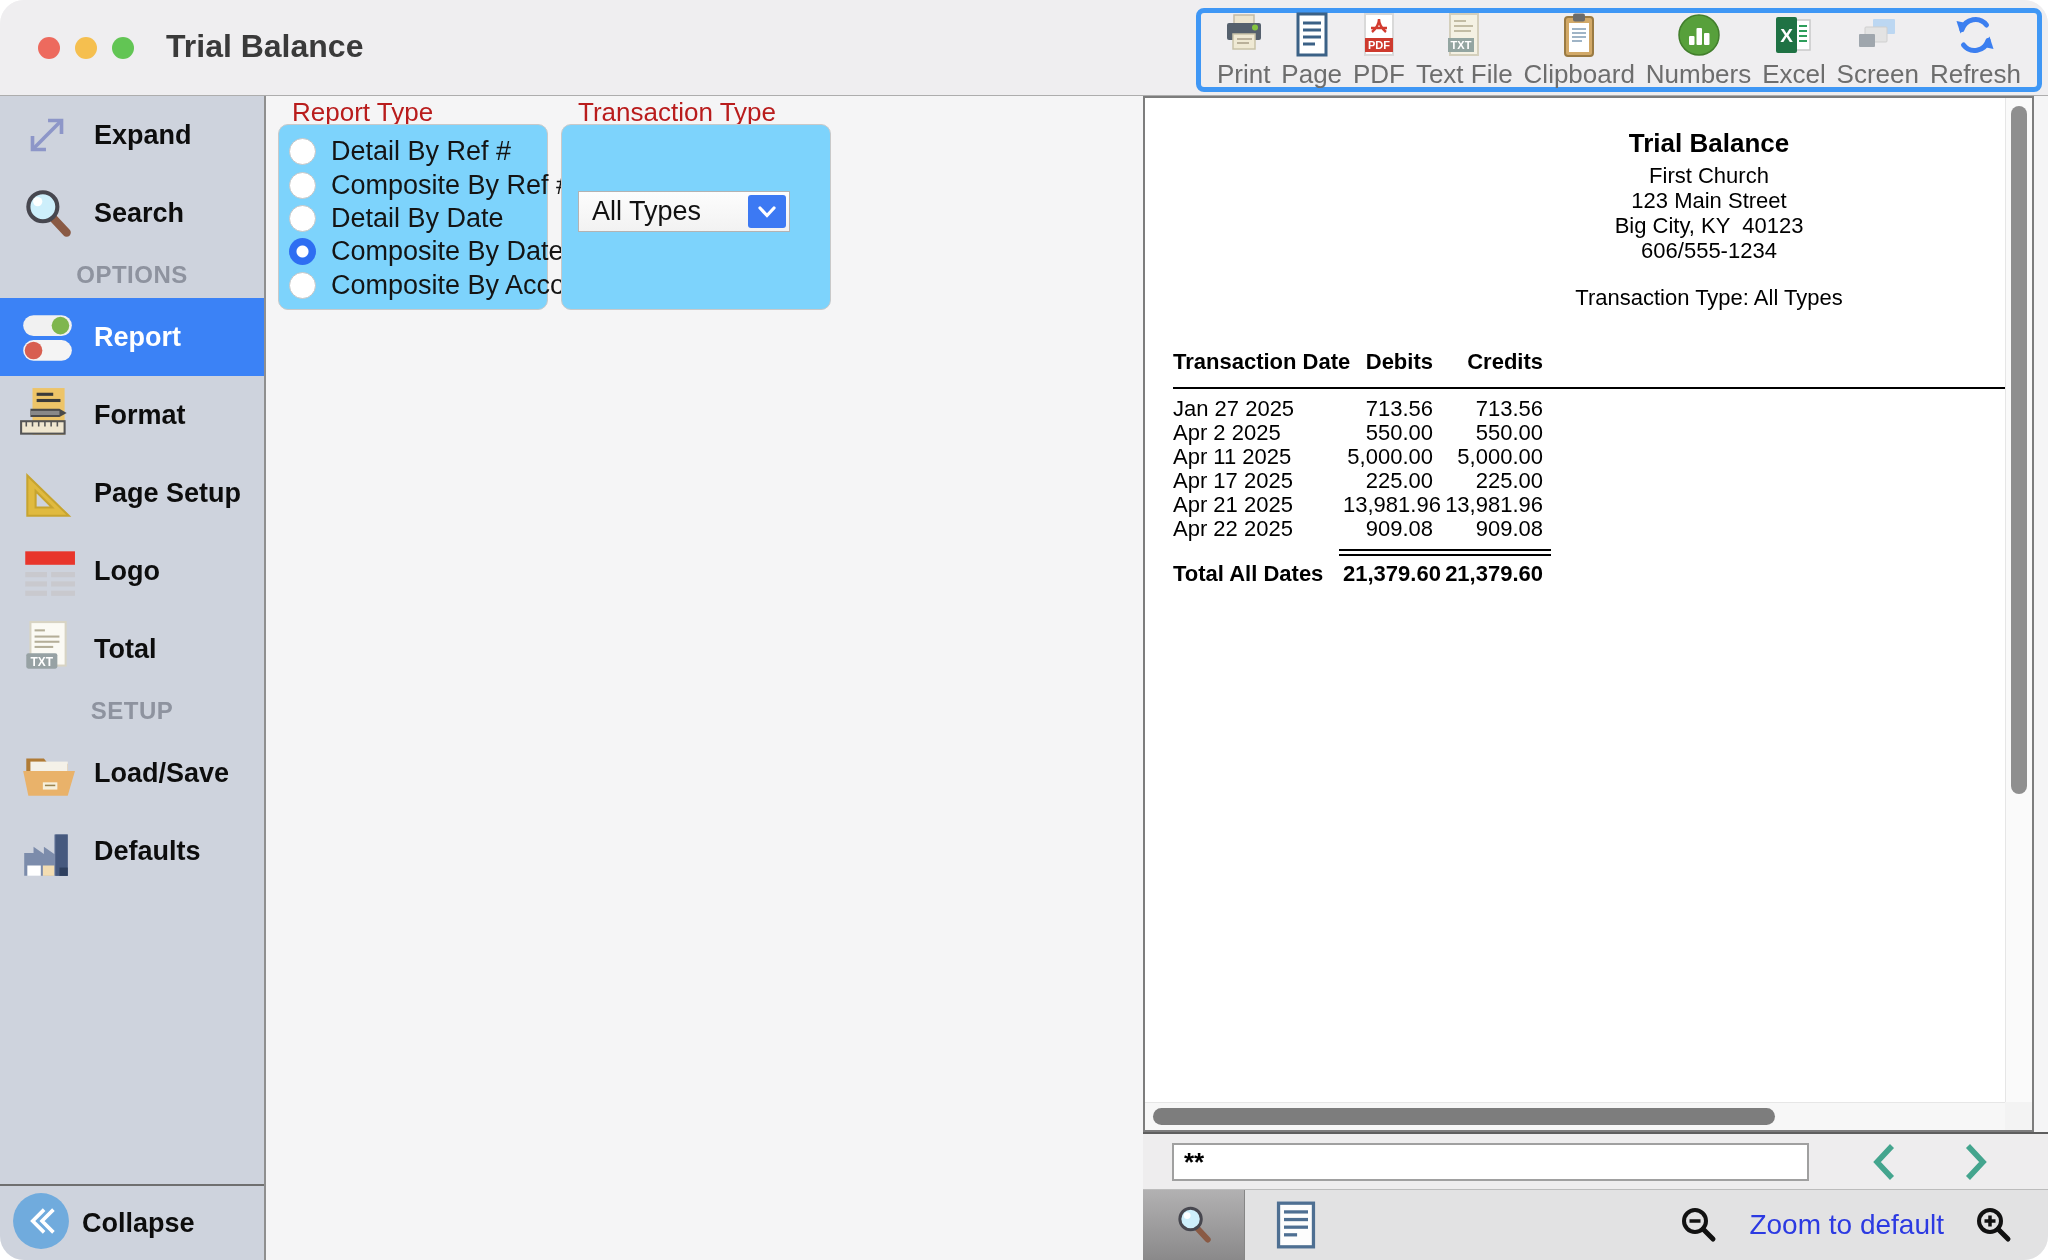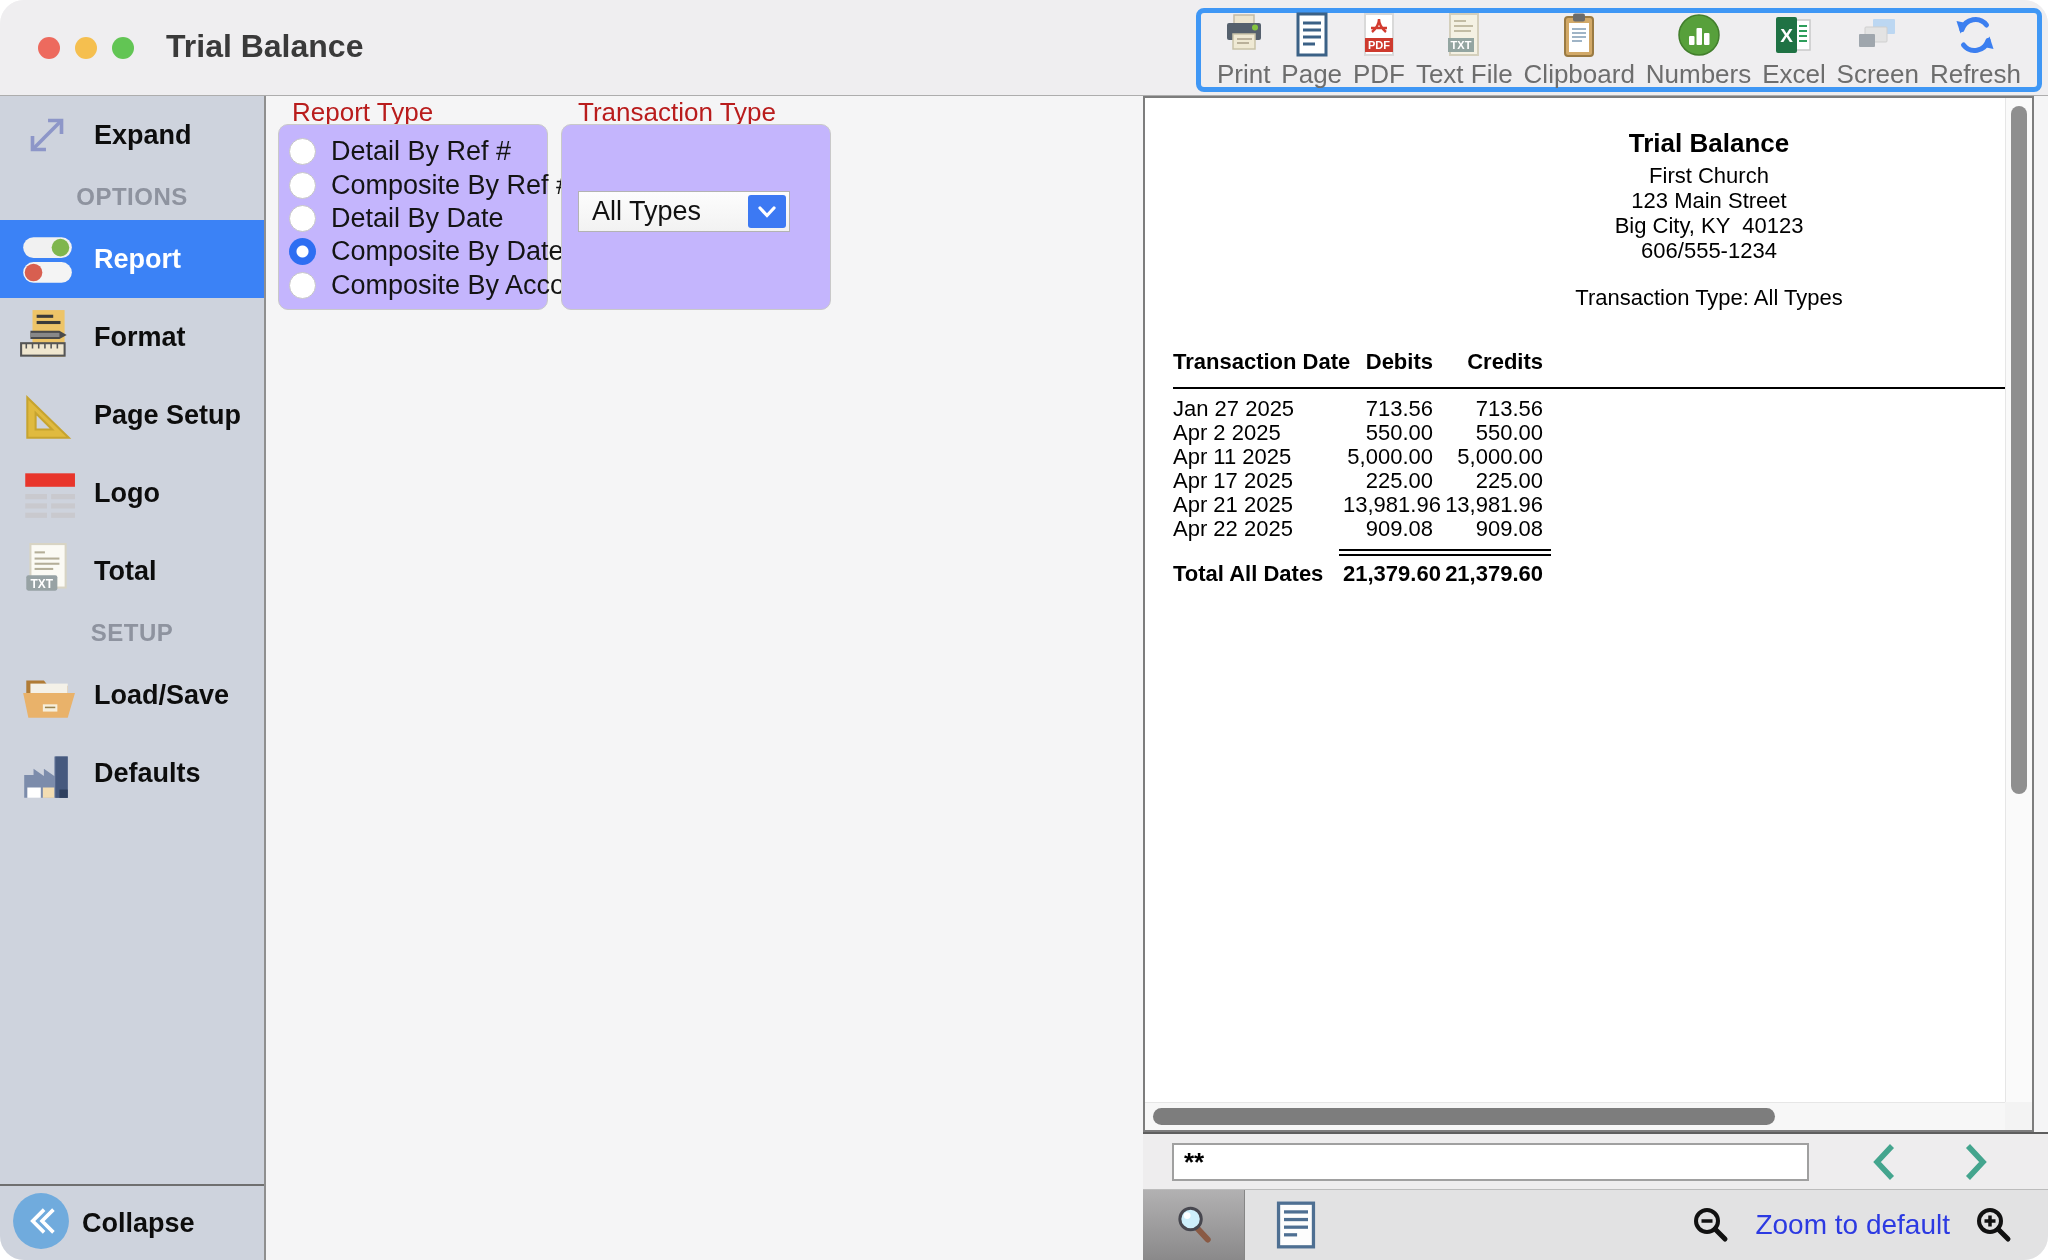--- a/index.html
+++ b/index.html
@@ -34,21 +34,21 @@
   .side-item.selected { background:#3b82f6; }
   .side-item.selected .side-label { color:#ffffff; }
   .side-header { height:46px; line-height:46px; text-align:center; font-size:24px;
                  font-weight:bold; color:#8e939f; letter-spacing:0.5px; }
   .side-spacer { flex:1; }
   .side-divider { height:0; border-top:2px solid #6f6f6f; }
   .collapse-row { height:74px; display:flex; align-items:center; padding-left:12px; }
 
   
   .group-label { position:absolute; font-size:26px; color:#b91c1c; }
-  .group-box { position:absolute; width:270px; height:186px; background:#c4b5fd;
+  .group-box { position:absolute; width:270px; height:186px; background:#7dd3fc;
                border:1px solid #c9c9c9; border-radius:10px; }
   .rt-box { left:278px; top:124px; padding:10px 0 0 10px; }
   .tt-box { left:561px; top:124px; }
   .radio-row { height:33.4px; display:flex; align-items:center; cursor:default; }
   .radio { width:27px; height:27px; border-radius:50%; background:#ffffff;
            border:1.5px solid #c6c6c6; flex:0 0 auto; }
   .radio.checked { border:none;
            background:radial-gradient(circle at 50% 50%, #ffffff 0 5.5px, #2e6ef2 6.5px); }
   .radio-label { font-size:27px; color:#141414; margin-left:15px; white-space:nowrap; }
   .dropdown { position:absolute; left:16px; top:66px; width:212px; height:41px;
@@ -95,21 +95,21 @@
   .chev-prev { left:719px; } .chev-next { left:811px; }
 
   
   .bottom-bar { position:absolute; left:1143px; right:0; top:1189px; bottom:0;
                 background:#e2e2e3; border-top:1px solid #bcbcbc; z-index:11; }
   .tab { position:absolute; top:0; bottom:0; width:102px; display:flex;
          align-items:center; justify-content:center; }
   .tab-mag { left:0; background:linear-gradient(#b2b1b2,#8a898a); border-right:1px solid #868686; }
   .tab-doc { left:102px; }
   .zoom-ctl { position:absolute; right:0; top:0; bottom:0; display:flex;
-              align-items:center; gap:24px; padding-right:34px; }
+              align-items:center; gap:30px; padding-right:34px; }
   .zoom-link { font-size:28px; color:#2c3ae2; cursor:pointer; }
 
   .ico { display:block; }
 </style>
 </head>
 <body>
 
 <div class="window">
 
   <div class="titlebar">
@@ -249,20 +249,30 @@
       <span class="icobox">
         <svg width="58" height="58" viewBox="0 0 56 56">
           <line x1="15" y1="41" x2="41" y2="15" stroke="#8d96c8" stroke-width="3.5"></line>
           <path d="M29 14 L42 14 L42 27" stroke="#8d96c8" stroke-width="3.5" fill="none"></path>
           <path d="M27 42 L14 42 L14 29" stroke="#8d96c8" stroke-width="3.5" fill="none"></path>
         </svg>
         </span>
       <span class="side-label">Expand</span>
     </div>
 
+    <div class="side-item">
+      <span class="icobox">
+        <svg width="58" height="58" viewBox="0 0 56 56">
+          <line x1="33" y1="32" x2="47" y2="47" stroke="#8a5a44" stroke-width="8" stroke-linecap="round"></line>
+          <circle cx="24" cy="22" r="14" fill="#cdeffb" stroke="#47474f" stroke-width="4"></circle>
+          <circle cx="19" cy="17" r="4.5" fill="#ffffff" opacity="0.95"></circle>
+        </svg>
+        </span>
+      <span class="side-label">Search</span>
+    </div>
 
     <div class="side-header">OPTIONS</div>
 
     <div class="side-item selected">
       <span class="icobox">
         <svg width="58" height="58" viewBox="0 0 56 56">
           <rect x="5" y="7" width="47" height="20" rx="10" fill="#f1f1f1"></rect>
           <circle cx="41" cy="17" r="8.5" fill="#7fb64e"></circle>
           <rect x="5" y="31" width="47" height="20" rx="10" fill="#f4f4f4"></rect>
           <circle cx="15" cy="41" r="8.5" fill="#d85f50"></circle>

